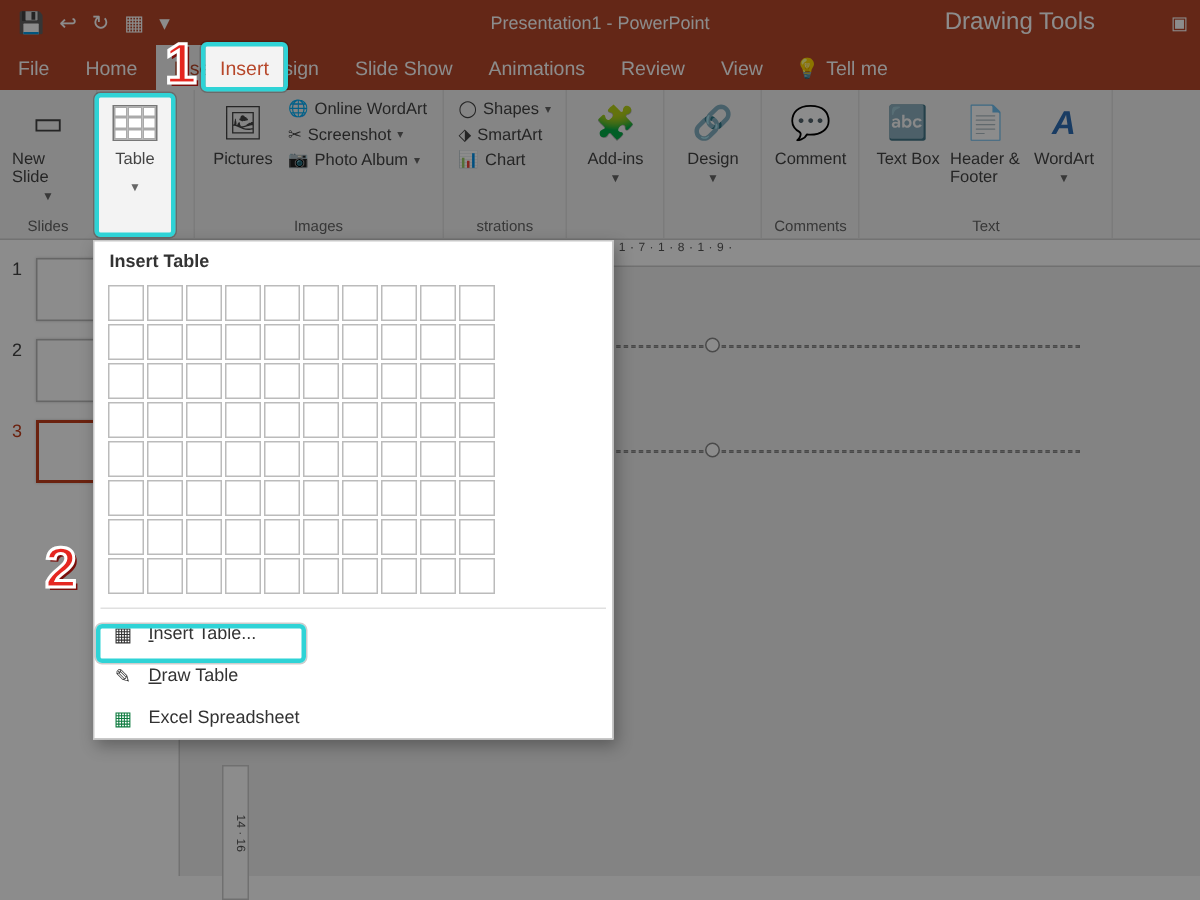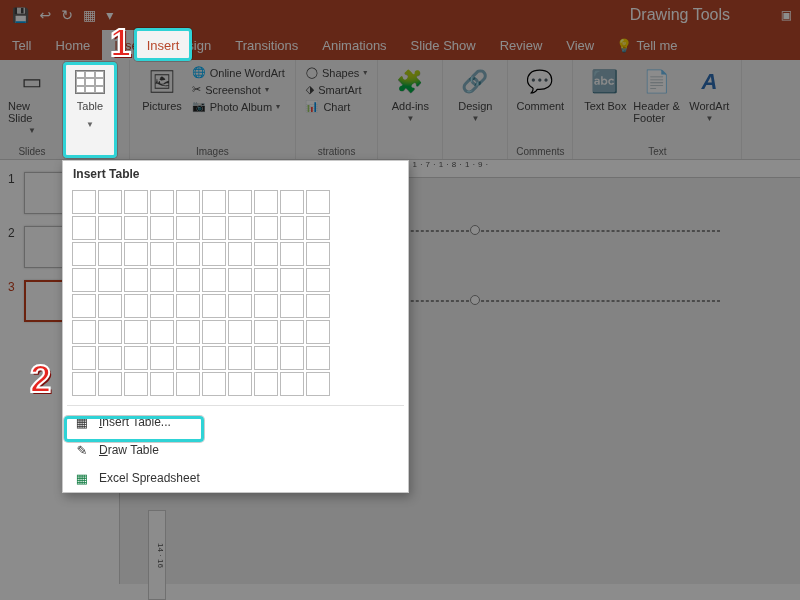--- a/index.html
+++ b/index.html
@@ -68,34 +68,34 @@
 <body>
 
 <div class="titlebar">
   <div class="qa-buttons">
     <span class="qa">💾</span>
     <span class="qa">↩</span>
     <span class="qa">↻</span>
     <span class="qa">▦</span>
     <span class="qa">▾</span>
   </div>
+  <div class="title-text">Presentation1 - PowerPoint</div>
   <div class="title-right">Drawing Tools</div>
   <div class="title-icons">
     <span>▣</span>
   </div>
 </div>
 
 <div class="ribbon-tabs">
-  <div class="ribbon-tab">Tell</div>
+  <div class="ribbon-tab">File</div>
   <div class="ribbon-tab">Home</div>
   <div class="ribbon-tab active">Insert</div>
   <div class="ribbon-tab">Design</div>
-  <div class="ribbon-tab">Transitions</div>
+  <div class="ribbon-tab">Slide Show</div>
   <div class="ribbon-tab">Animations</div>
-  <div class="ribbon-tab">Slide Show</div>
   <div class="ribbon-tab">Review</div>
   <div class="ribbon-tab">View</div>
   <div class="tell-me">
     <span>💡</span>
     <span>Tell me</span>
   </div>
 </div>
 
 <div class="ribbon">
   <div class="group">

